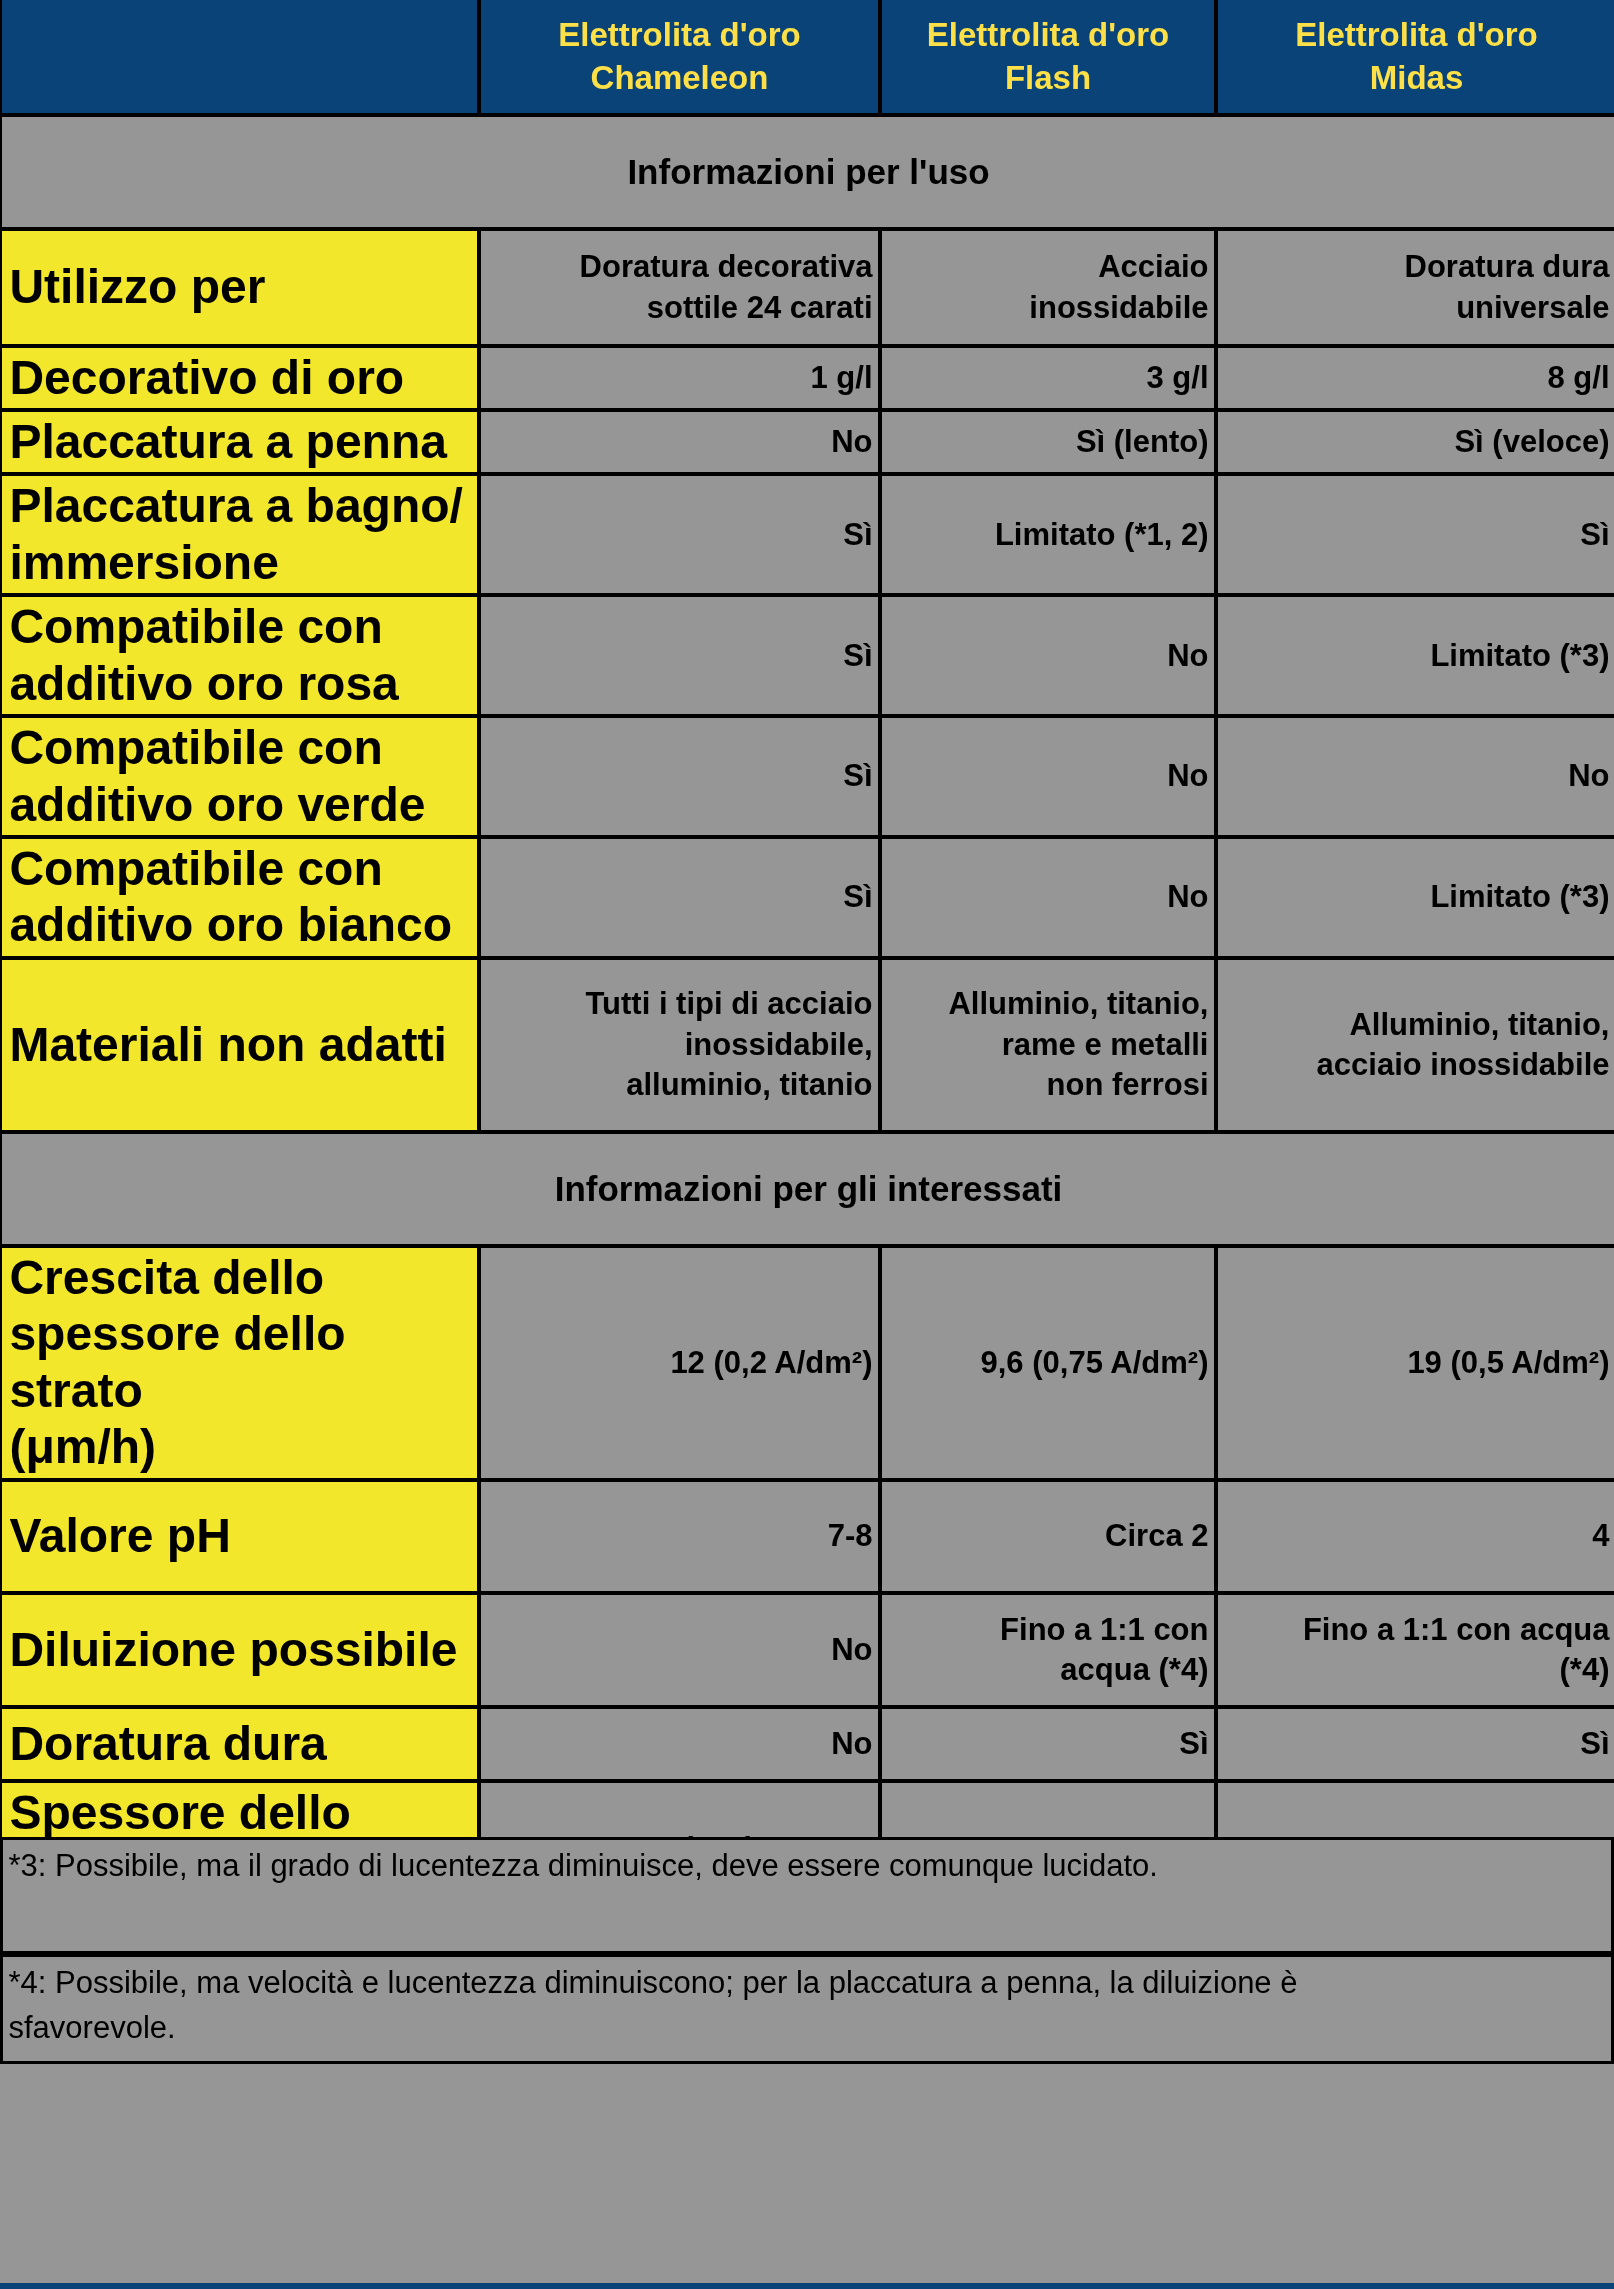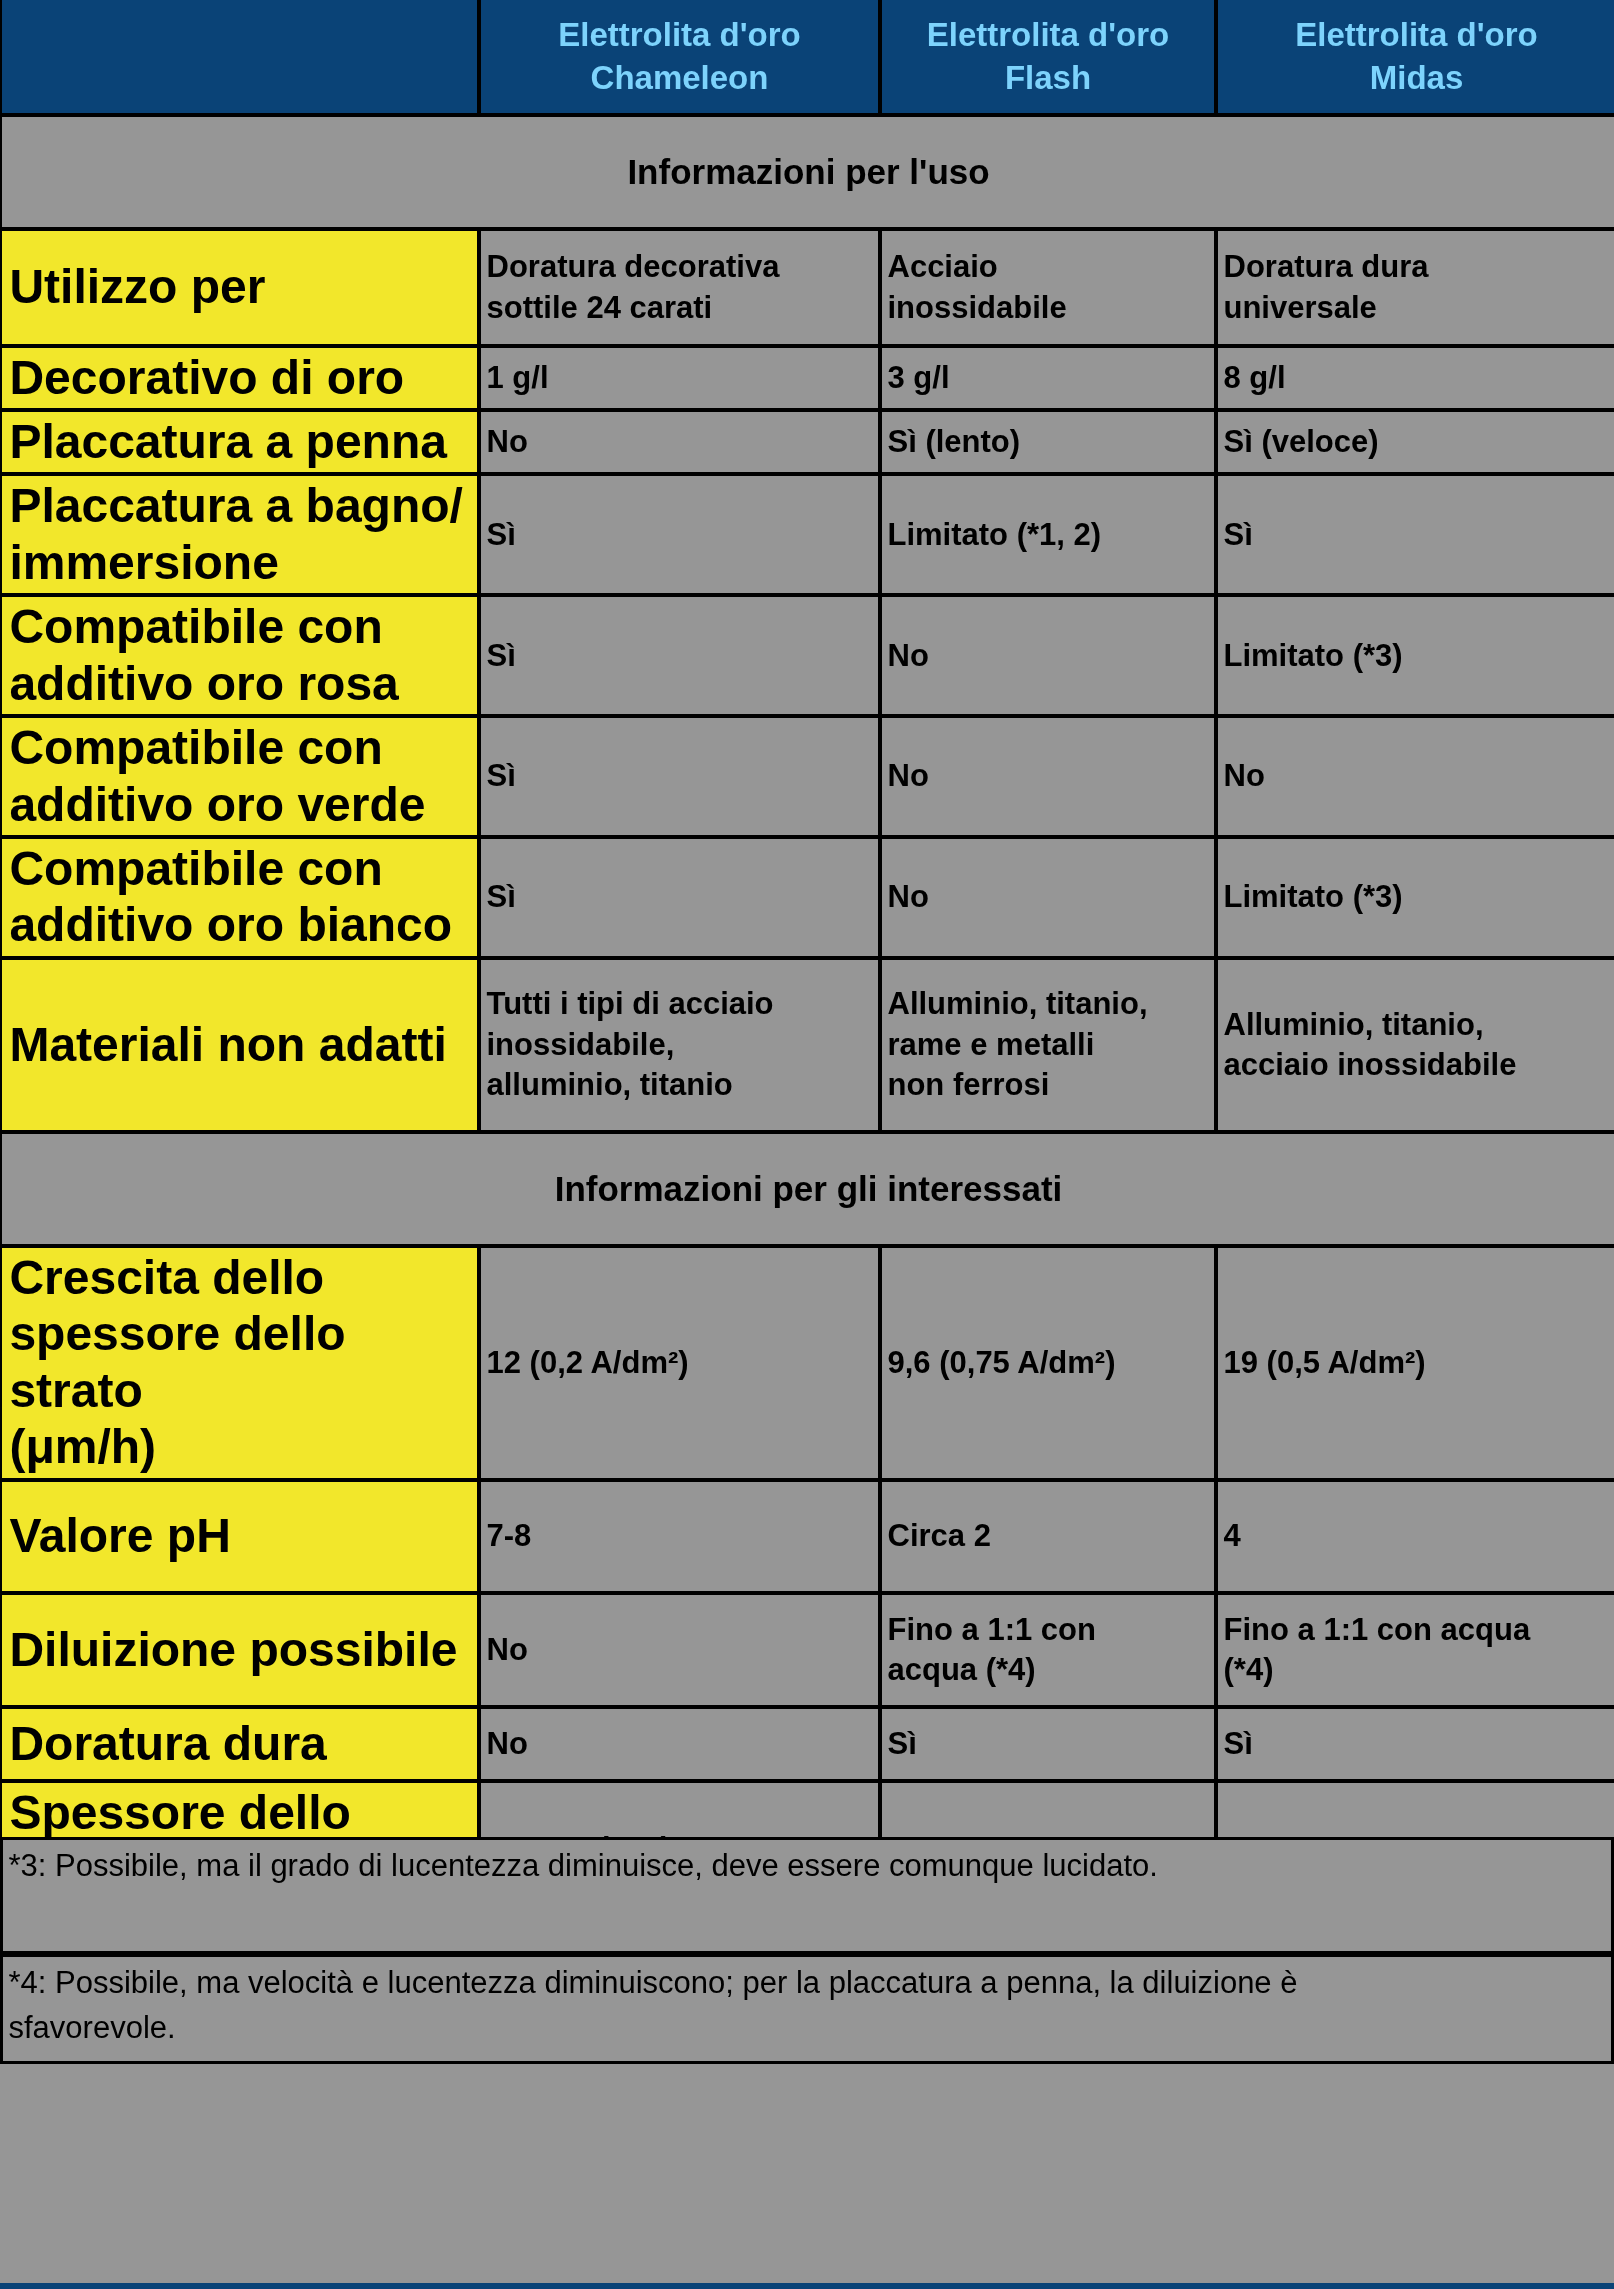--- a/index.html
+++ b/index.html
@@ -30,21 +30,21 @@
     border:4.6px solid var(--line);
     vertical-align:middle;
     overflow:hidden;
   }
   table.cmp tr > td:first-child{border-left-width:2.8px;}
   table.cmp tr > td:last-child{border-right-width:2.8px;}
   table.cmp tr.hdr > td{border-top-width:0;}
 
   td.hdr-cell{
     background:var(--brand-blue);
-    color:#7dd3fc;
+    color:#fde047;
     font-weight:bold;
     font-size:33px;
     line-height:1.3;
     text-align:center;
     white-space:pre-line;
   }
   td.section-cell{
     background:var(--bg-gray);
     font-weight:bold;
     font-size:35px;
@@ -57,21 +57,21 @@
     line-height:1.18;
     text-align:left;
     padding:1.8px 3.7px 1.8px 7.4px;
     white-space:pre-line;
   }
   td.data-cell{
     background:var(--bg-gray);
     font-weight:bold;
     font-size:31px;
     line-height:1.3;
-    text-align:left;
+    text-align:right;
     padding:1.8px 5.5px;
     white-space:pre-line;
   }
 
   
   .footnotes{
     position:absolute;
     top:1837px;left:0;
     width:1614px;
   }

